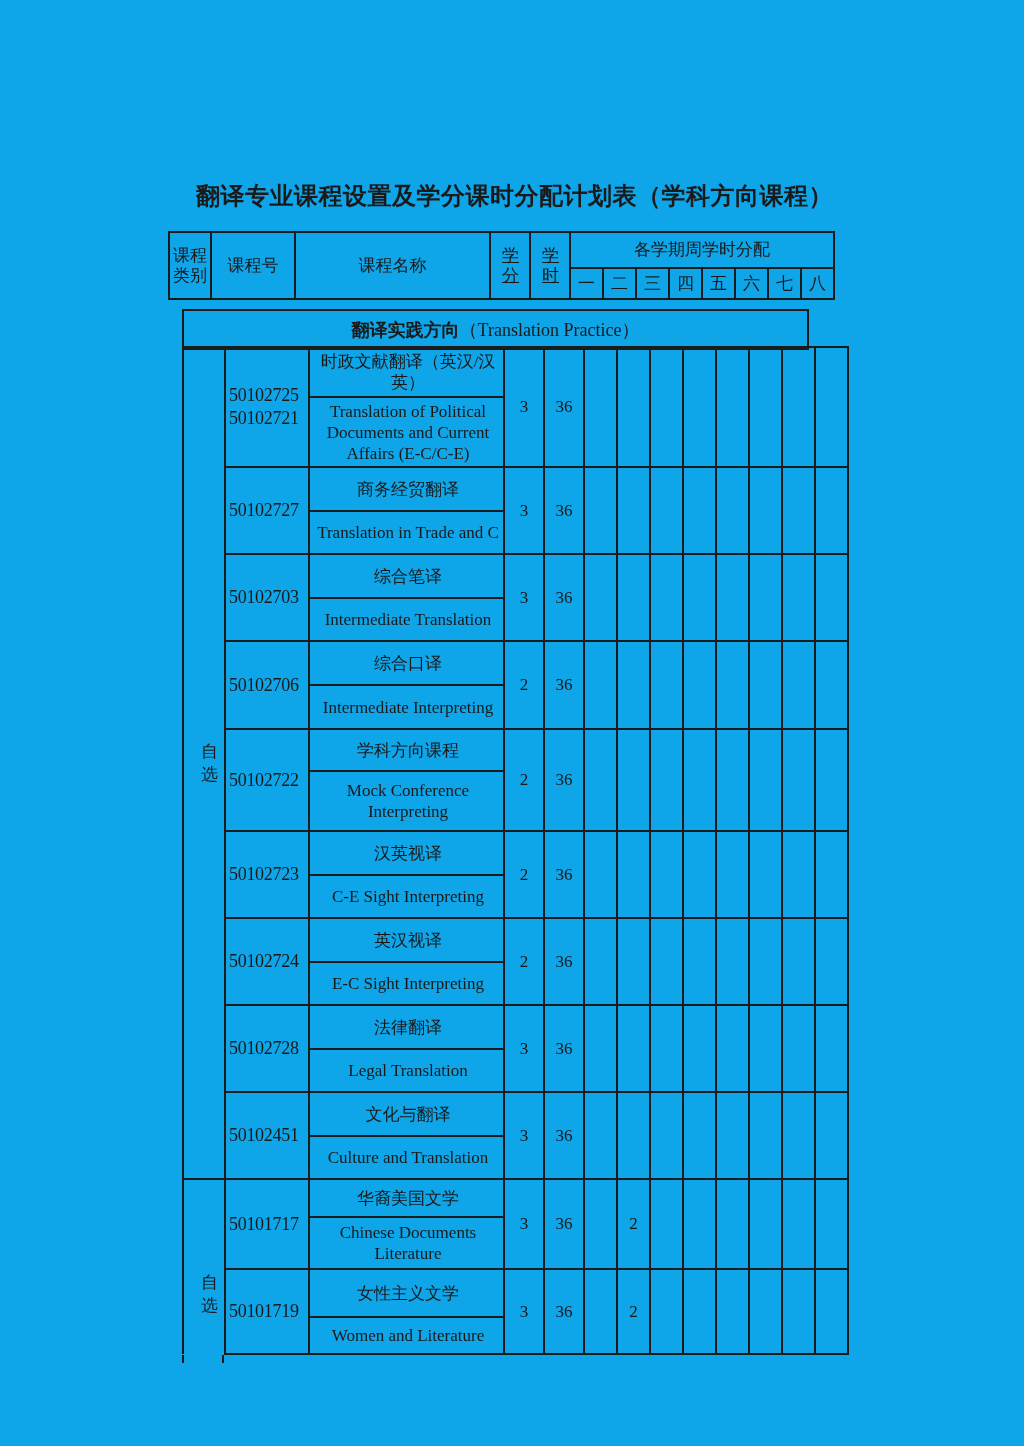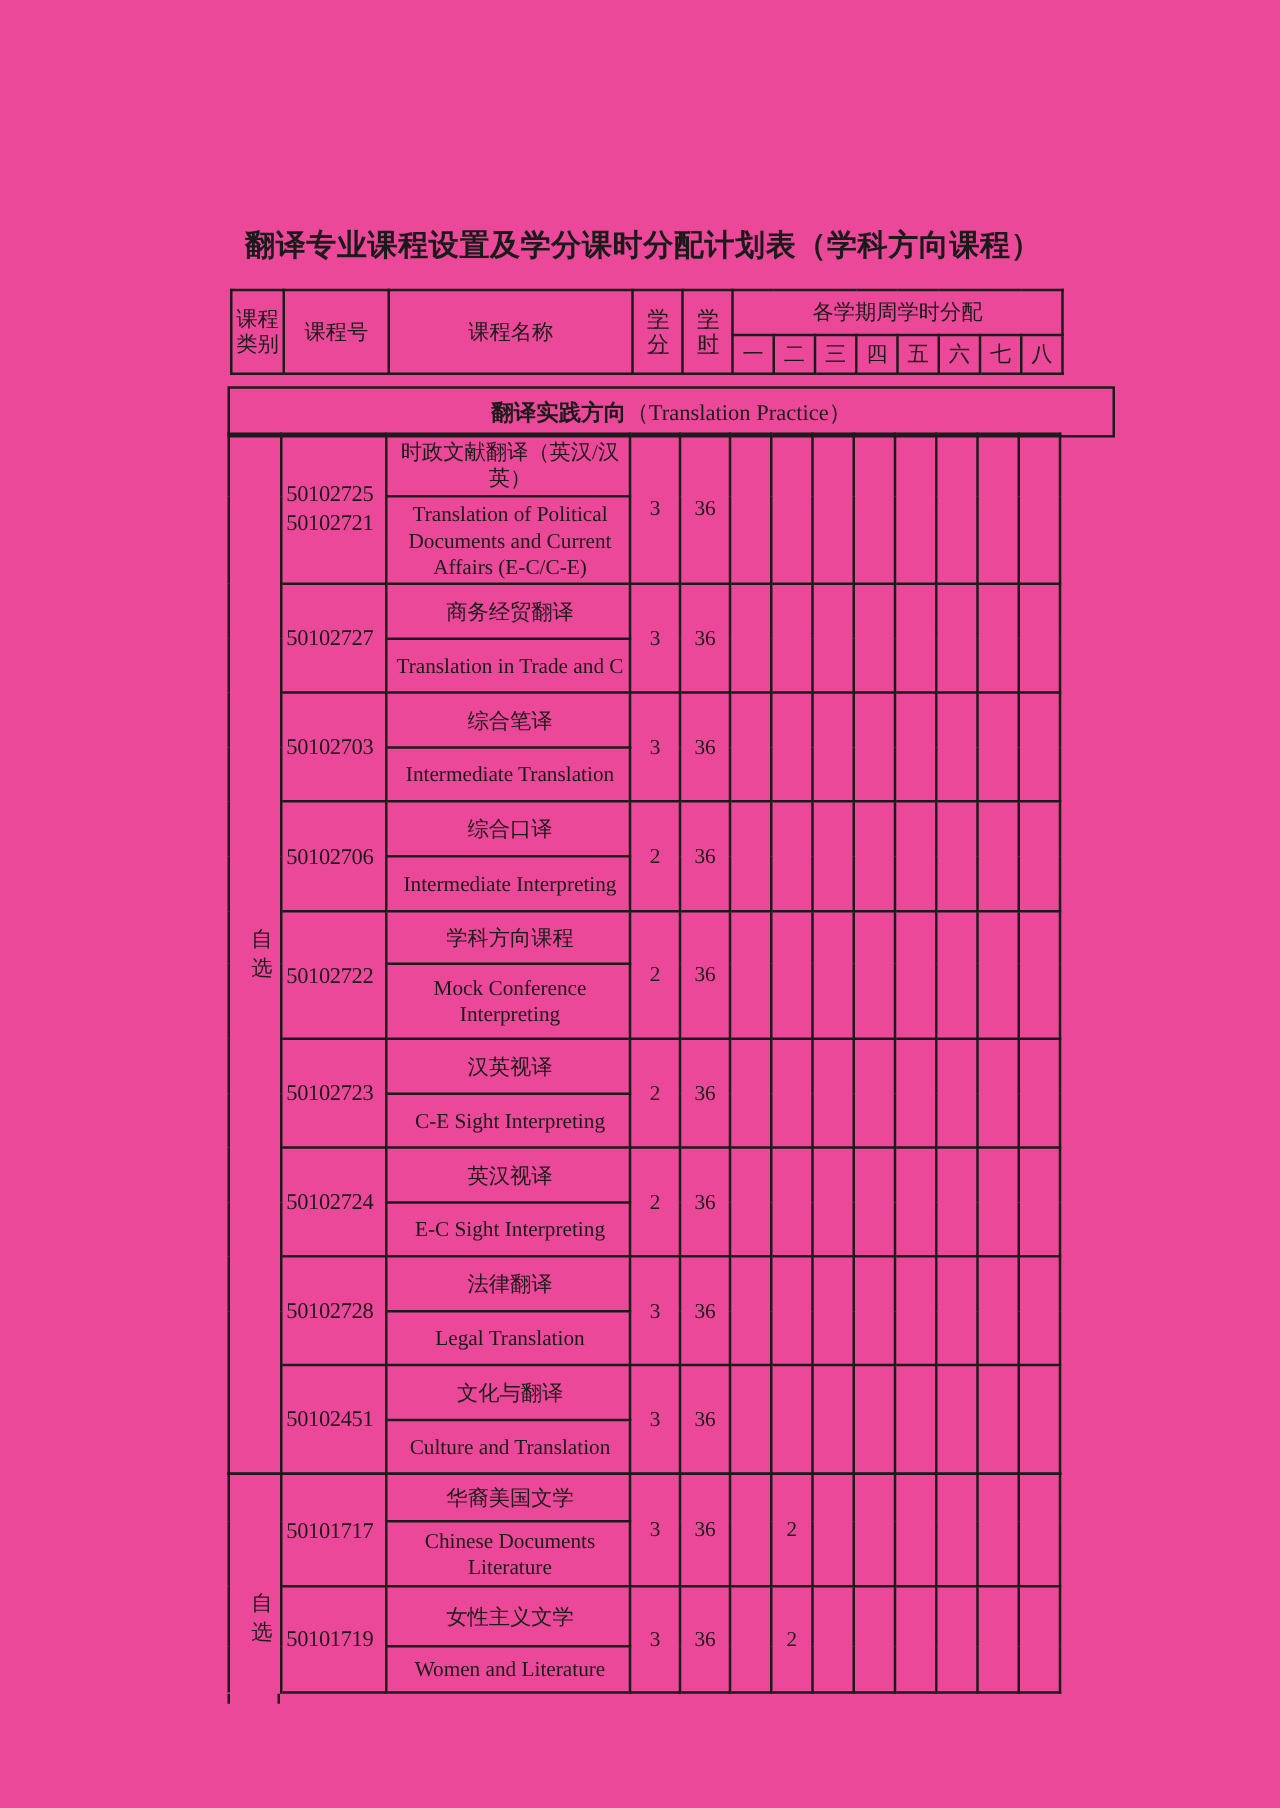--- a/index.html
+++ b/index.html
@@ -1,19 +1,19 @@
 <!DOCTYPE html>
 <html><head>
 <meta charset="utf-8">
 <style>
   html,body{margin:0;padding:0;background:#ffffff;}
   .page{
     position:relative;
     width:1024px;height:1446px;
-    background:#ec4899;
+    background:#0ea5e9;
     font-family:"Liberation Serif","DejaVu Serif",serif;
     color:#1a1a1a;
     overflow:hidden;
   }
   .doc-title{
     position:absolute;
     left:182px;top:180px;width:665px;
     font-size:24px;font-weight:bold;
     text-align:center;
     letter-spacing:0.5px;
@@ -30,30 +30,30 @@
   }
   
   col.c-cat{width:42px}
   col.c-num{width:84px}
   col.c-name{width:195px}
   col.c-cr{width:40px}
   col.c-hr{width:40px}
   col.c-sem{width:33px}
 
   
-  .tbl-head{position:absolute;left:184px;top:231px;}
+  .tbl-head{position:absolute;left:168px;top:231px;}
   .tbl-head td{line-height:20px;}
   .hd-top{height:36px;}
   .hd-bot{height:31px;font-size:16px;}
   .hd-narrow{padding:12px 11px;text-decoration:underline;}
   .hd-cat{padding:0 2px;}
 
   
   .section-bar{
-    position:absolute;left:182px;width:710px;height:41px;
+    position:absolute;left:182px;width:627px;height:41px;
     box-sizing:border-box;border:2px solid #1b1b1b;
     display:flex;align-items:center;justify-content:center;
     font-size:18px;white-space:nowrap;
   }
   .bar-1{top:309px;}
   .bar-cn{font-weight:bold;}
   .bar-en{font-weight:normal;}
 
   
   .rows-wrap{position:absolute;left:182px;top:348px;width:665px;}

